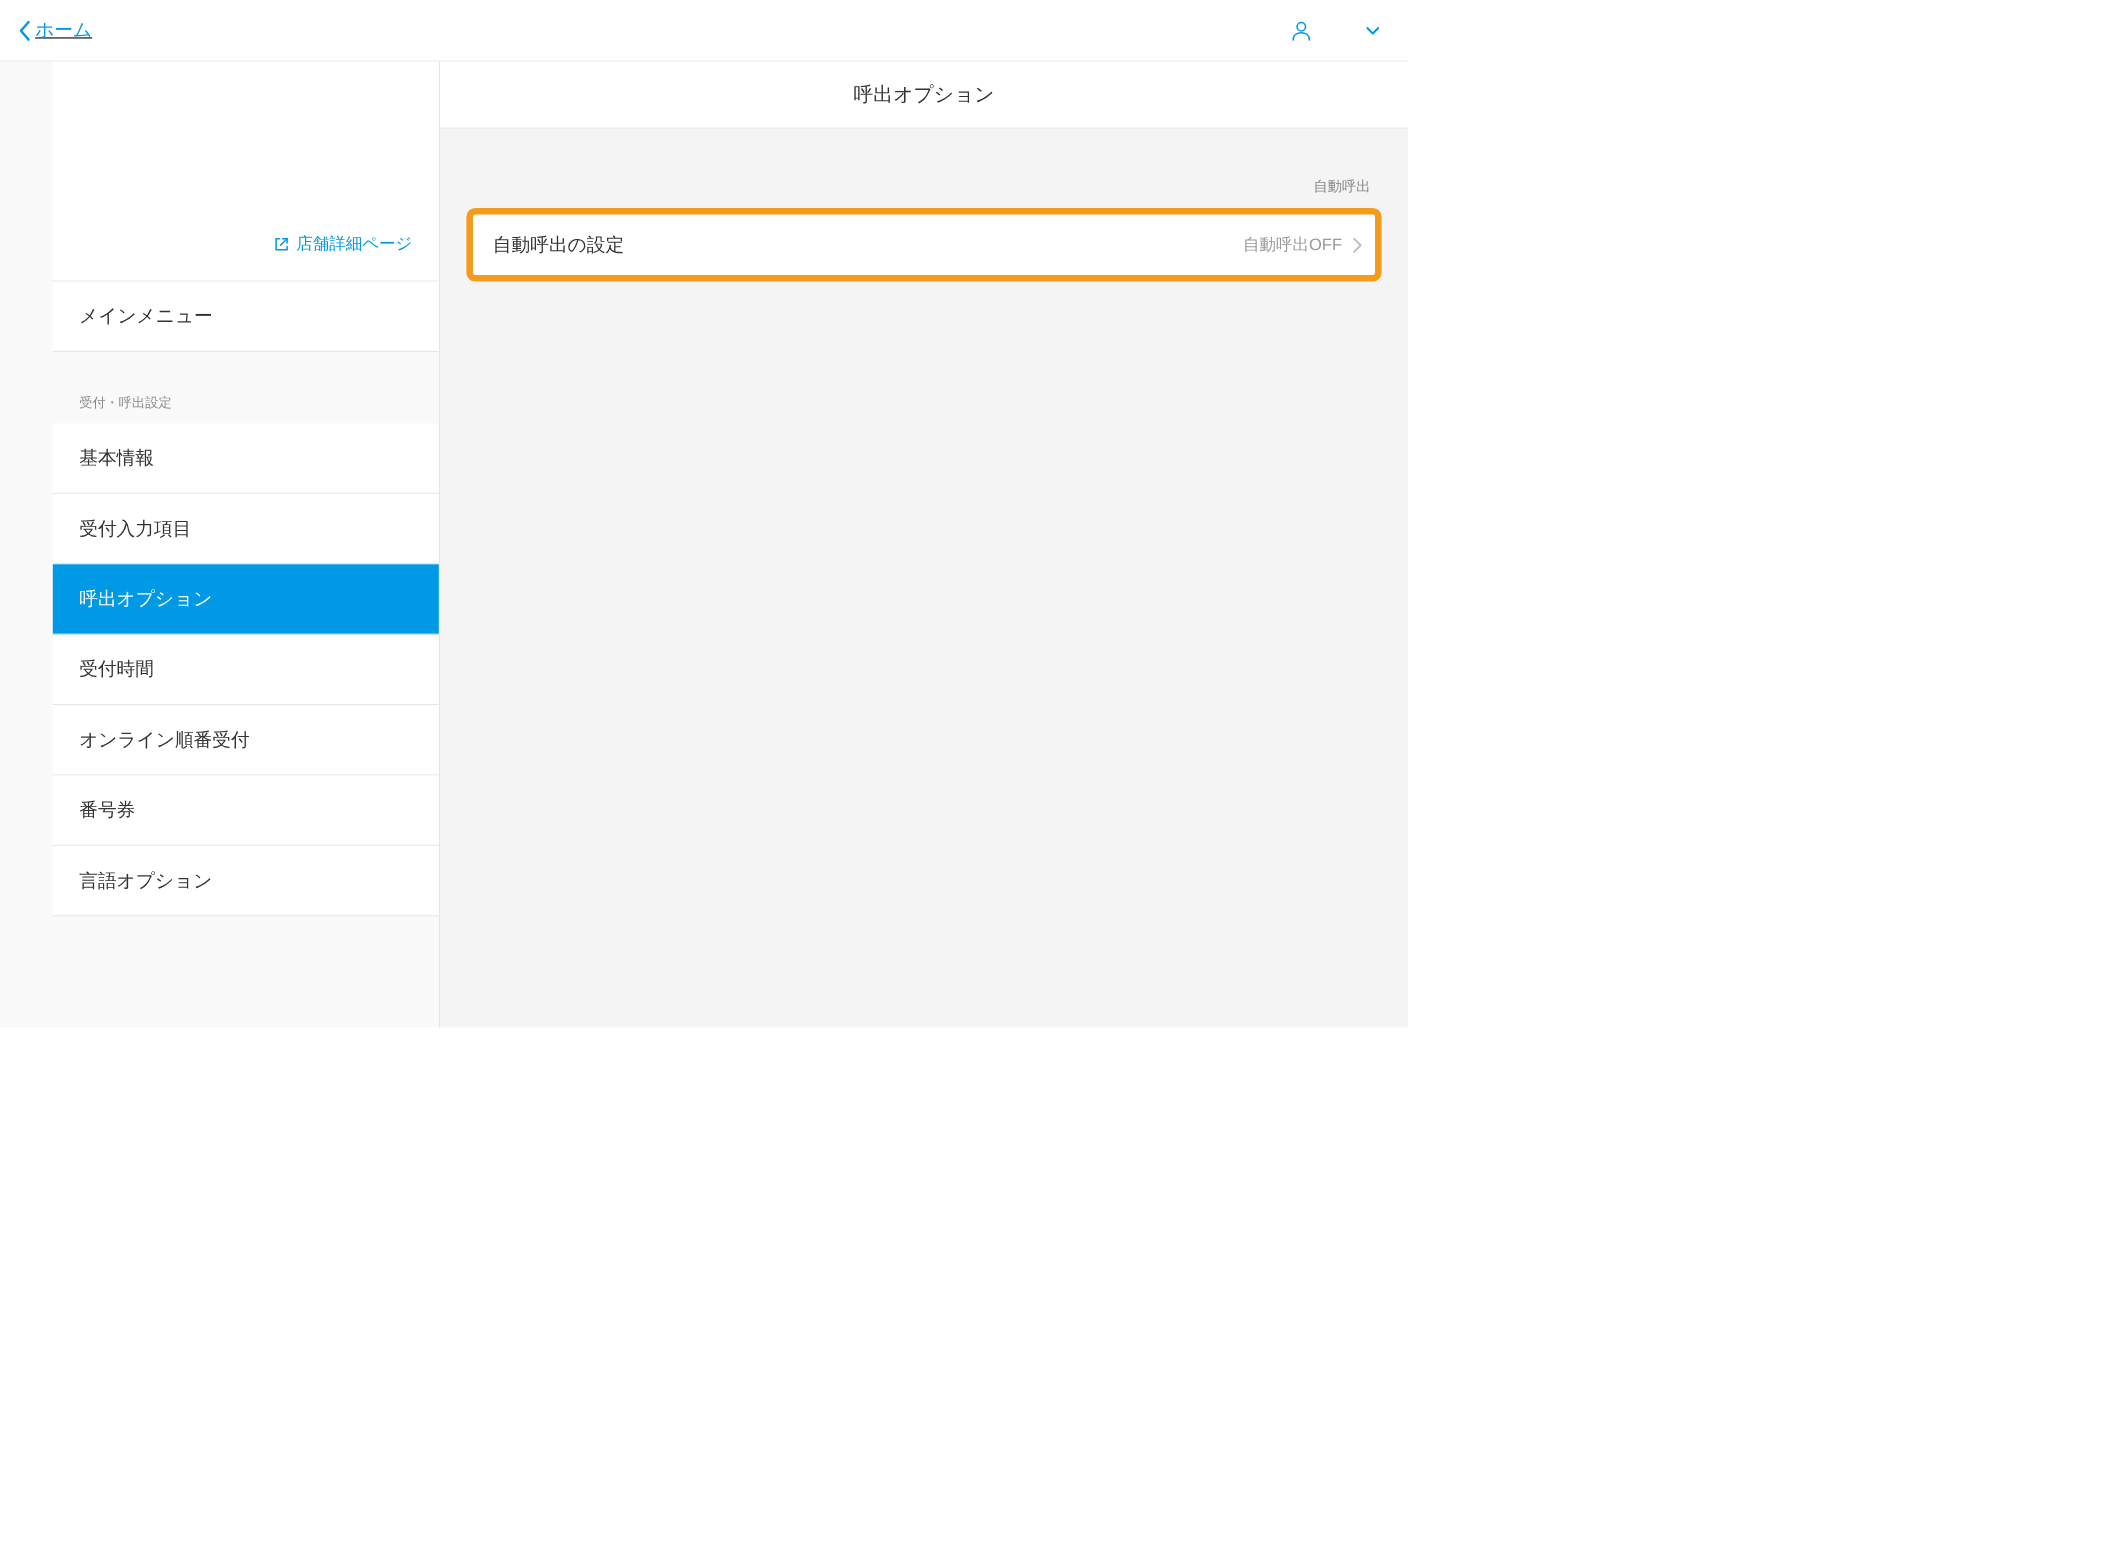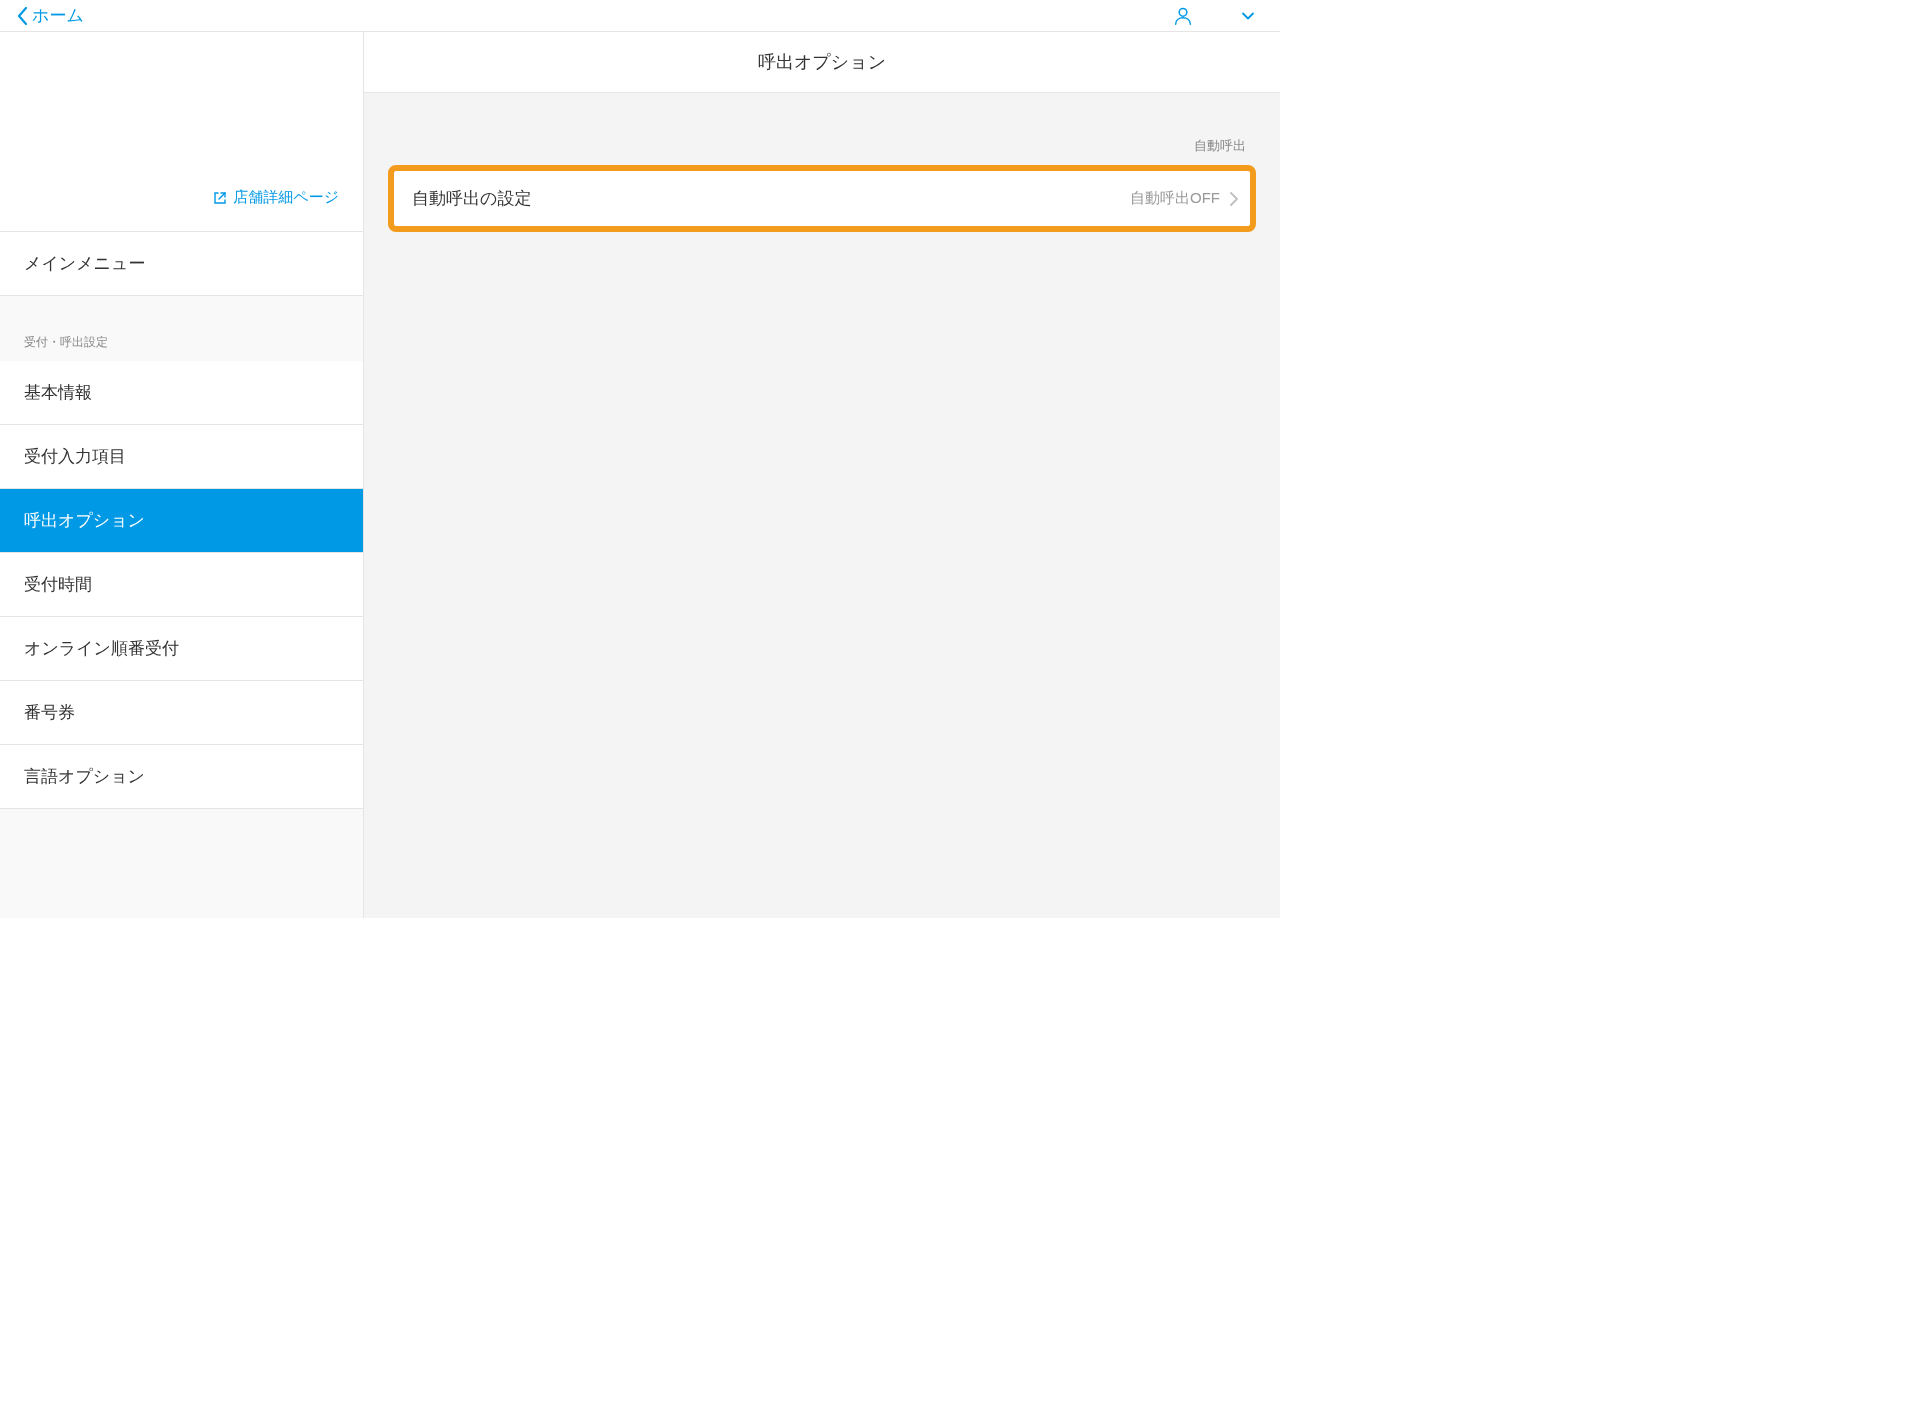--- a/index.html
+++ b/index.html
@@ -8,27 +8,28 @@
       box-sizing: border-box;
       font-family: -apple-system, BlinkMacSystemFont, "Helvetica Neue", "Hiragino Sans", "Hiragino Kaku Gothic ProN", Meiryo, sans-serif;
     }
     body {
       background: #ffffff;
       width: 1280px;
       height: 934px;
       overflow: hidden;
     }
     .top-bar {
-      height: 32px;
+      height: 56px;
       display: flex;
       align-items: center;
       justify-content: space-between;
       padding: 0 16px;
       border-bottom: 1px solid #e5e5e5;
       background: #ffffff;
+      text-decoration: underline;
     }
     .back-button {
       display: flex;
       align-items: center;
       color: #0099e5;
       cursor: pointer;
       font-size: 17px;
       gap: 4px;
     }
     .back-button svg {
@@ -49,24 +50,25 @@
     .dropdown-caret {
       width: 12px;
       height: 8px;
       color: #0099e5;
     }
     .content {
       display: flex;
       height: calc(100% - 48px);
     }
     .sidebar {
-      width: 364px;
+      width: 400px;
       background: #f9f9f9;
       border-right: 1px solid #e5e5e5;
       overflow-y: auto;
+      padding-left: 48px;
     }
     .sidebar-top-block {
       background: #ffffff;
       padding: 24px 24px 24px 24px;
       border-bottom: 1px solid #e5e5e5;
       min-height: 200px;
       display: flex;
       flex-direction: column;
       justify-content: flex-end;
       align-items: flex-end;

